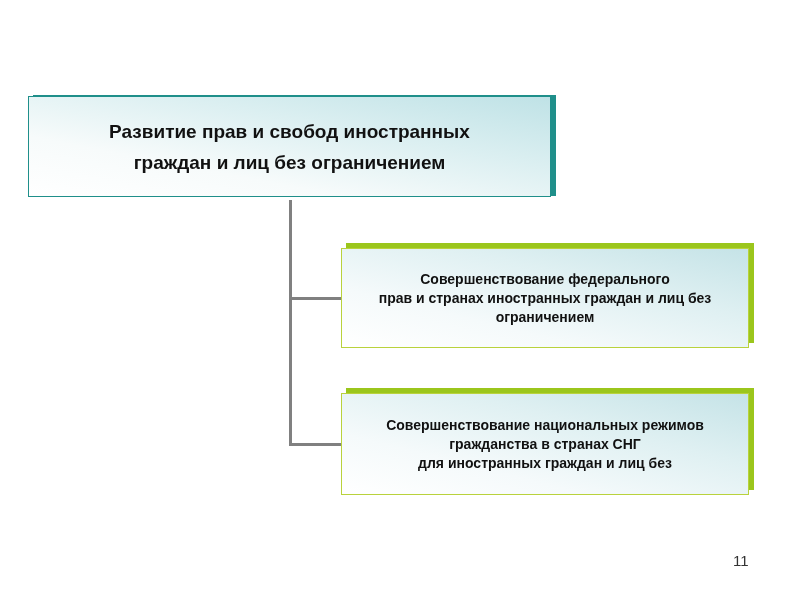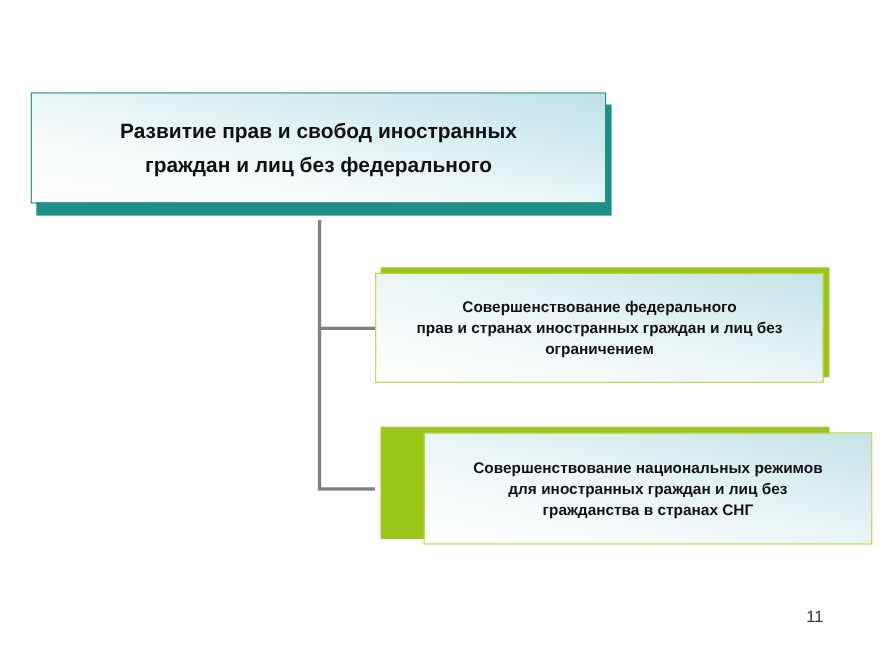--- a/index.html
+++ b/index.html
@@ -10,21 +10,21 @@
   }
   .shadow { position: absolute; }
   .box {
     position: absolute; box-sizing: border-box;
     display: flex; align-items: center; justify-content: center;
     text-align: center; color: #111;
     font-weight: bold;
     background: linear-gradient(170deg, #ffffff 0%, #ffffff 30%, #e4f2f3 65%, #c7e5e8 100%);
   }
   .box.main {
-    left: 28px; top: 84px; width: 523px; height: 101px;
+    left: 28px; top: 96px; width: 523px; height: 101px;
     border: 1.5px solid #1f8f8a;
     font-size: 19px; line-height: 31px;
     background: linear-gradient(160deg, #ffffff 0%, #f4fafa 35%, #d8eef0 70%, #bfe2e6 100%);
     background: linear-gradient(to bottom left, #bfe2e6 0%, #dbeff1 35%, #f7fbfb 70%, #ffffff 100%);
   }
   .box.sub {
     left: 341px; width: 408px;
     border: 1.5px solid #b9d23c;
     font-size: 14px; line-height: 19px;
     background: linear-gradient(to bottom left, #c5e3e7 0%, #dff0f2 35%, #f5fafb 70%, #ffffff 100%);
@@ -40,35 +40,35 @@
 <body>
 
 <div class="line" style="left:289px; top:200px; width:2.5px; height:245px;"></div>
 <div class="line" style="left:289px; top:297px; width:52px; height:2.5px;"></div>
 <div class="line" style="left:289px; top:443px; width:52px; height:2.5px;"></div>
 
 <div class="shadow" style="left:33px; top:95px; width:523px; height:101px; background:#1f8f8a;"></div>
 <div class="box main">
   <div>
     <div>Развитие прав и свобод иностранных</div>
-    <div>граждан и лиц без федерального</div>
+    <div>граждан и лиц без ограничением</div>
   </div>
 </div>
 
 <div class="shadow" style="left:346px; top:243px; width:408px; height:100px; background:#9bc61c;"></div>
 <div class="box sub" style="top:248px; height:100px;">
   <div class="txt">
     <div>Совершенствование федерального</div>
     <div>прав и странах иностранных граждан и лиц без</div>
     <div>ограничением</div>
   </div>
 </div>
 
 <div class="shadow" style="left:346px; top:388px; width:408px; height:102px; background:#9bc61c;"></div>
-<div class="box sub" style="top:393px; height:102px;margin-left:44px;">
+<div class="box sub" style="top:393px; height:102px;">
   <div class="txt">
     <div>Совершенствование национальных режимов</div>
+    <div>гражданства в странах СНГ</div>
     <div>для иностранных граждан и лиц без</div>
-    <div>гражданства в странах СНГ</div>
   </div>
 </div>
 
 <div class="pagenum">11</div>
 
 </body></html>

